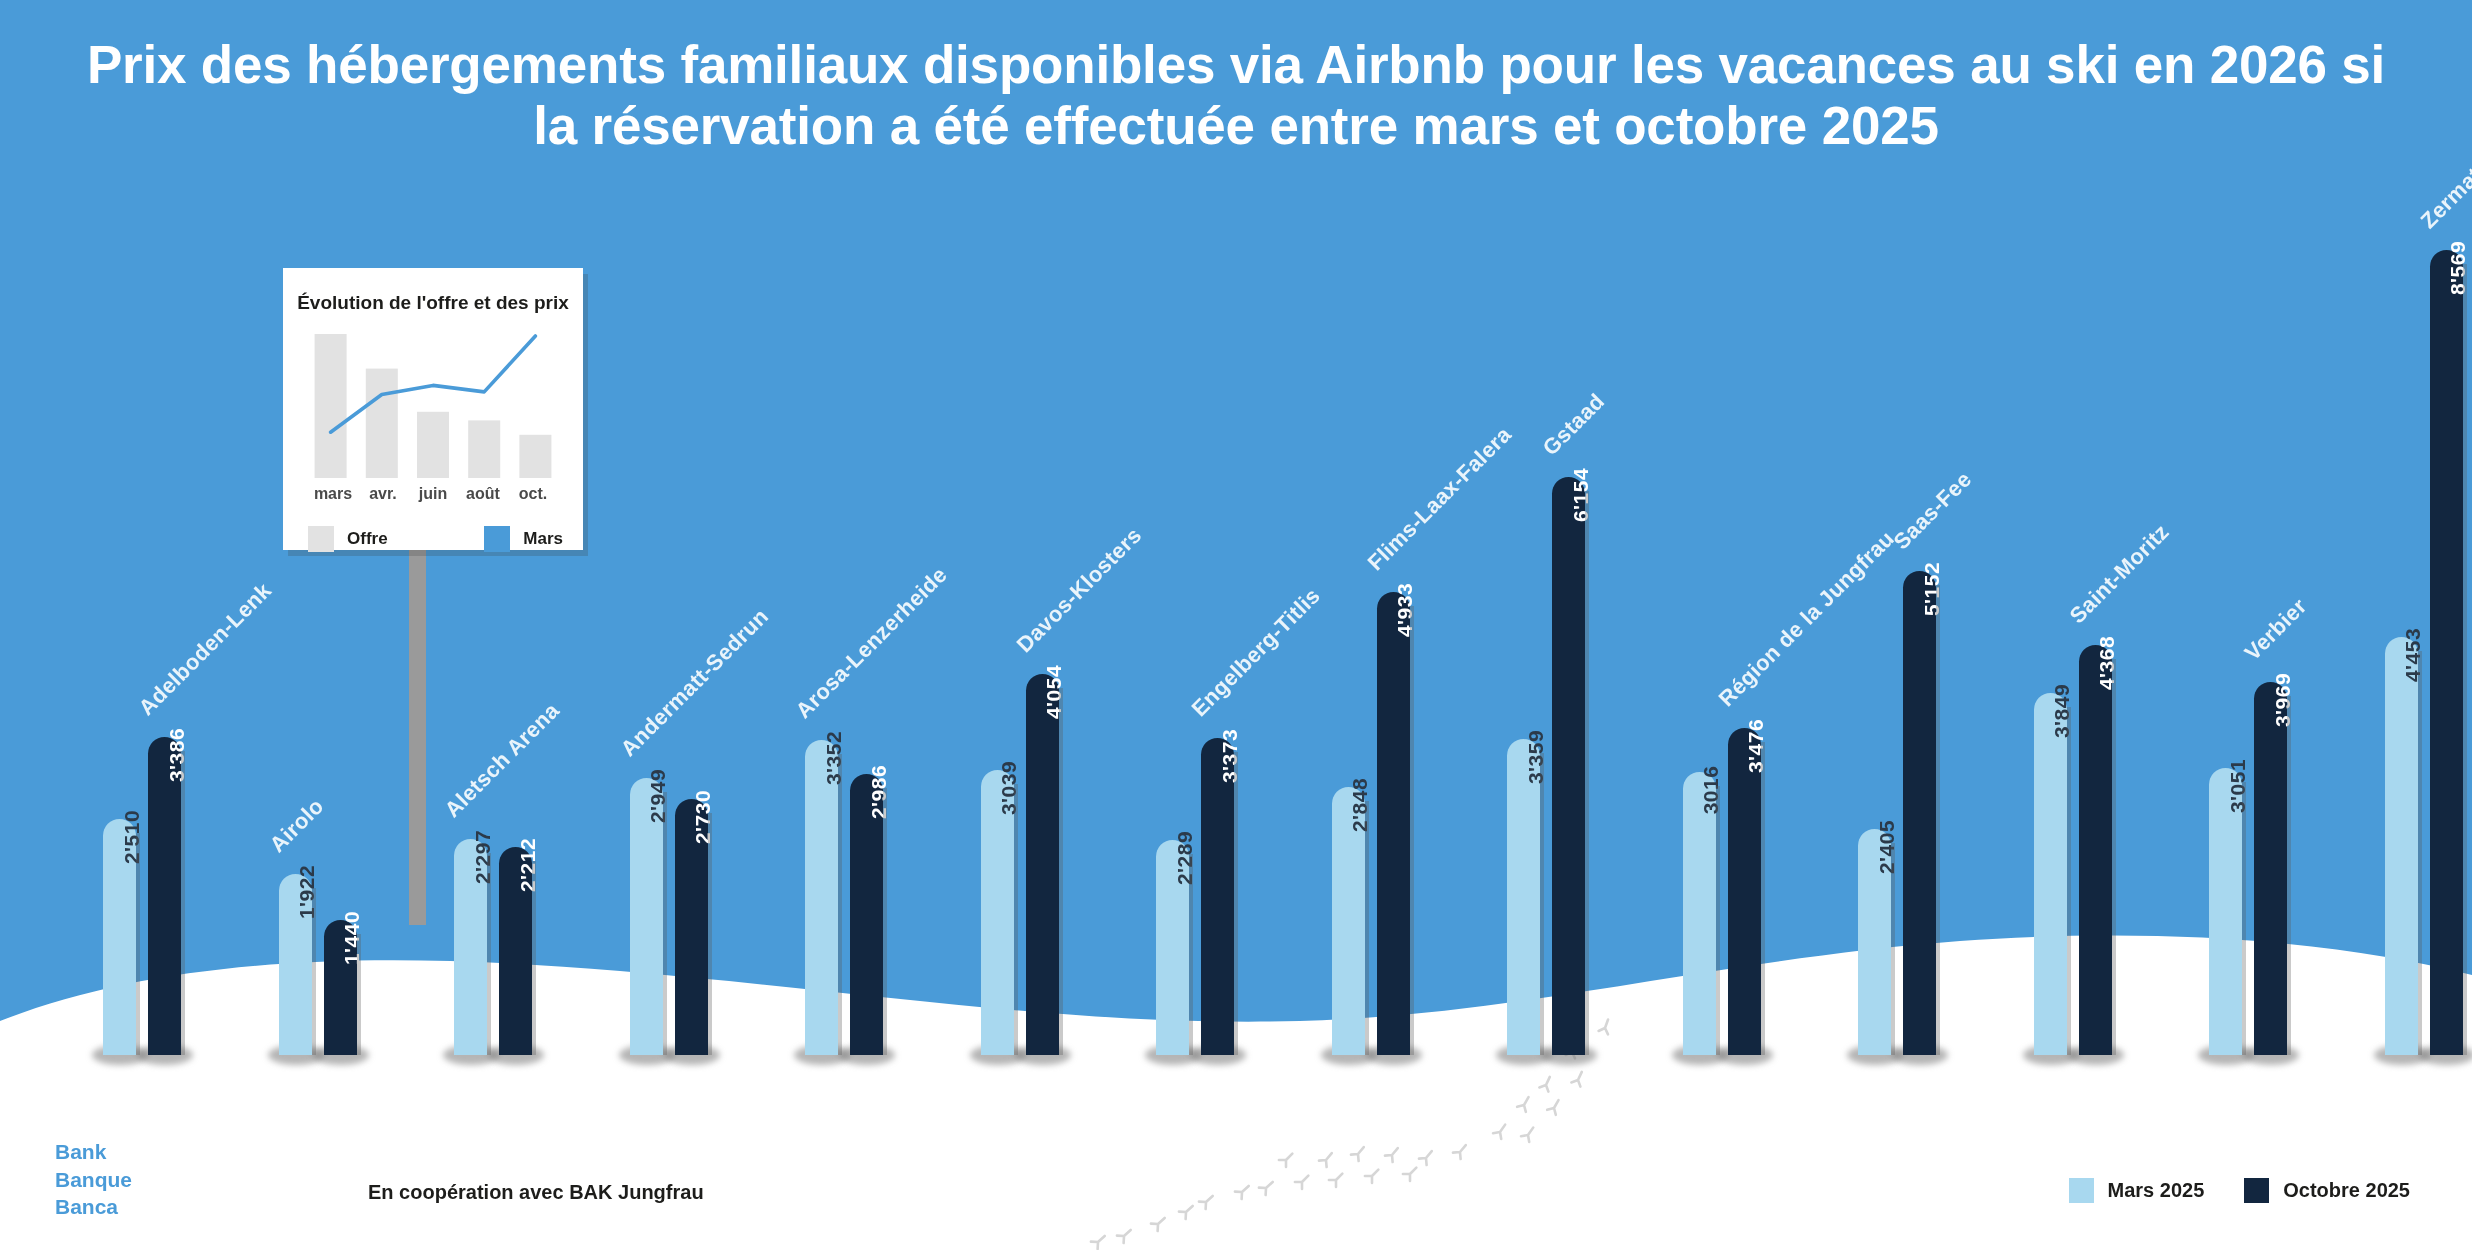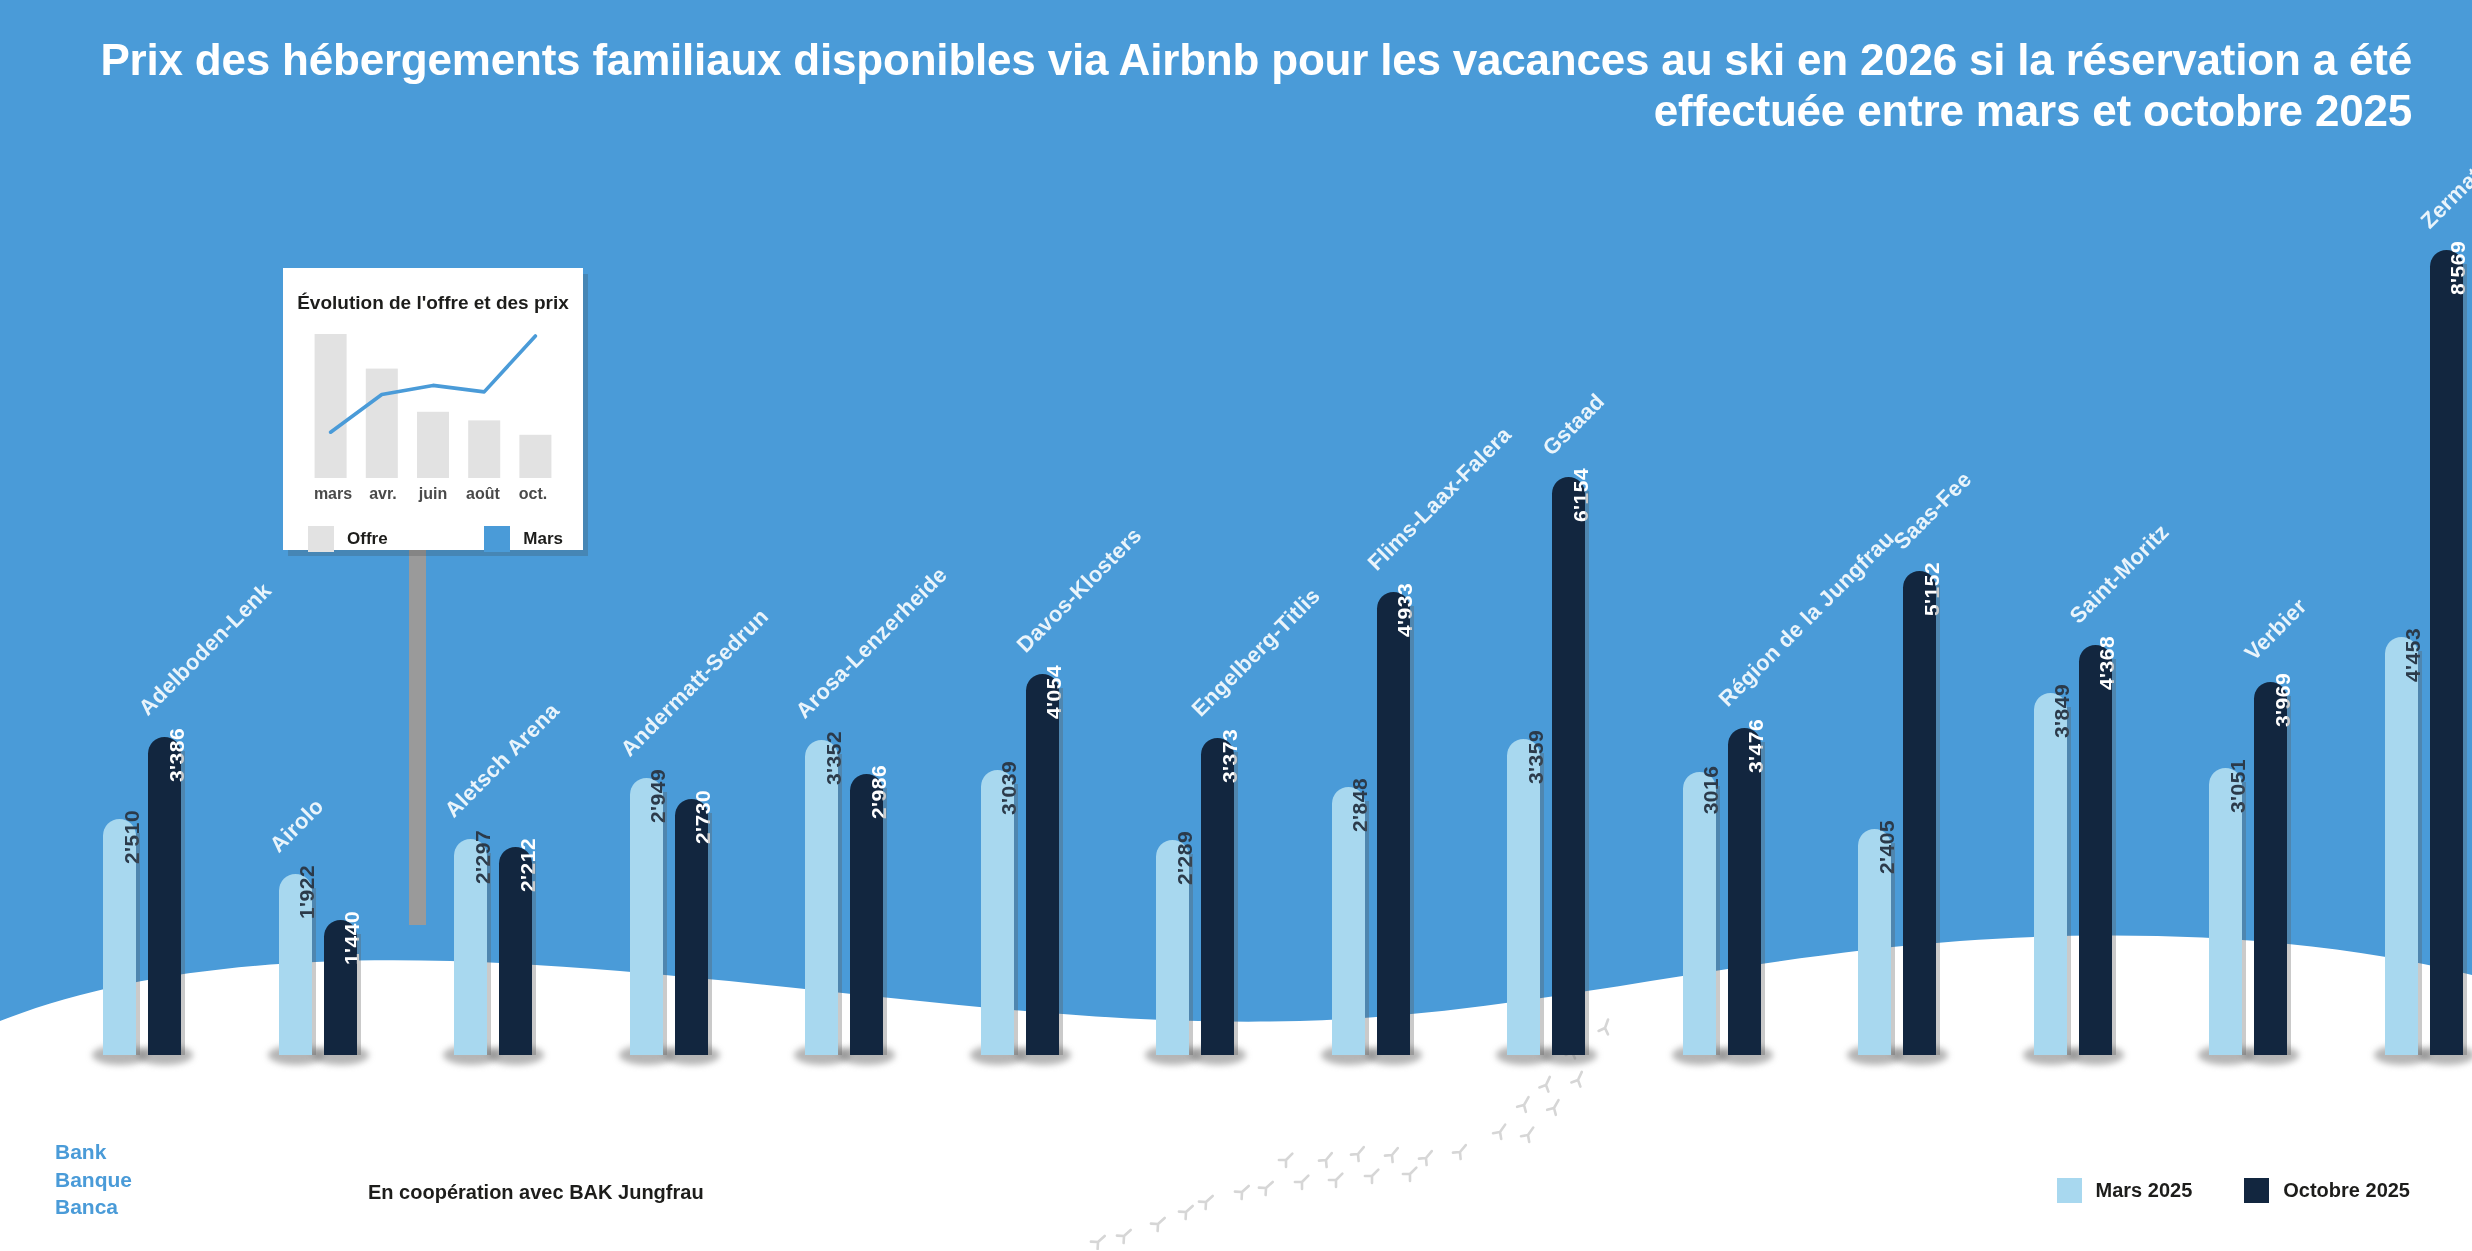--- a/index.html
+++ b/index.html
@@ -7,22 +7,22 @@
   body {
     font-family:"Liberation Sans", sans-serif;
     background:#4a9bd8;
     position:relative;
     overflow:hidden;
   }
 
   
   #title {
     position:absolute; top:34px; left:0; width:2472px;
-    text-align:right; color:#ffffff;
-    font-size:44px; font-weight:bold; line-height:1.16;
+    text-align:center; color:#ffffff;
+    font-size:53px; font-weight:bold; line-height:1.16;
     letter-spacing:-0.2px;
     padding:0 60px;
   }
 
   
   #snow { position:absolute; left:0; bottom:0; width:2472px; height:350px; }
 
   
   #plot {
     position:absolute; left:0; top:0; width:2472px; height:1251px;
@@ -97,21 +97,21 @@
   .sl-sw.offre { background:#e2e2e2; }
   .sl-sw.prix  { background:#4a9bd8; }
   .sl-tx { font-size:17px; font-weight:bold; color:#1d1d1b; }
 
   
   #logo-wrap { position:absolute; left:55px; bottom:30px; display:flex; align-items:center; gap:22px; }
   #logo-lines { color:#4a9bd8; font-size:21px; font-weight:bold; line-height:1.32; }
   #logo-cler { color:#4a9bd8; font-size:66px; font-weight:bold; letter-spacing:-1px; }
   #coop { position:absolute; left:368px; bottom:47px; font-size:20px; font-weight:bold; color:#1d1d1b; }
 
-  #legend { position:absolute; right:62px; bottom:48px; display:flex; align-items:flex-end; gap:52px; }
+  #legend { position:absolute; right:62px; bottom:48px; display:flex; align-items:flex-end; gap:40px; }
   .lg { display:flex; align-items:center; gap:14px; }
   .lg-sw { width:25px; height:25px; }
   .lg-sw.mars { background:#a8d8ef; }
   .lg-sw.oct  { background:#12263f; }
   .lg-tx { font-size:20px; font-weight:bold; color:#1d1d1b; }
 </style>
 </head>
 <body>
 
 <div id="title">Prix des hébergements familiaux disponibles via Airbnb pour les vacances au ski en 2026 si la réservation a été effectuée entre mars et octobre 2025</div>

